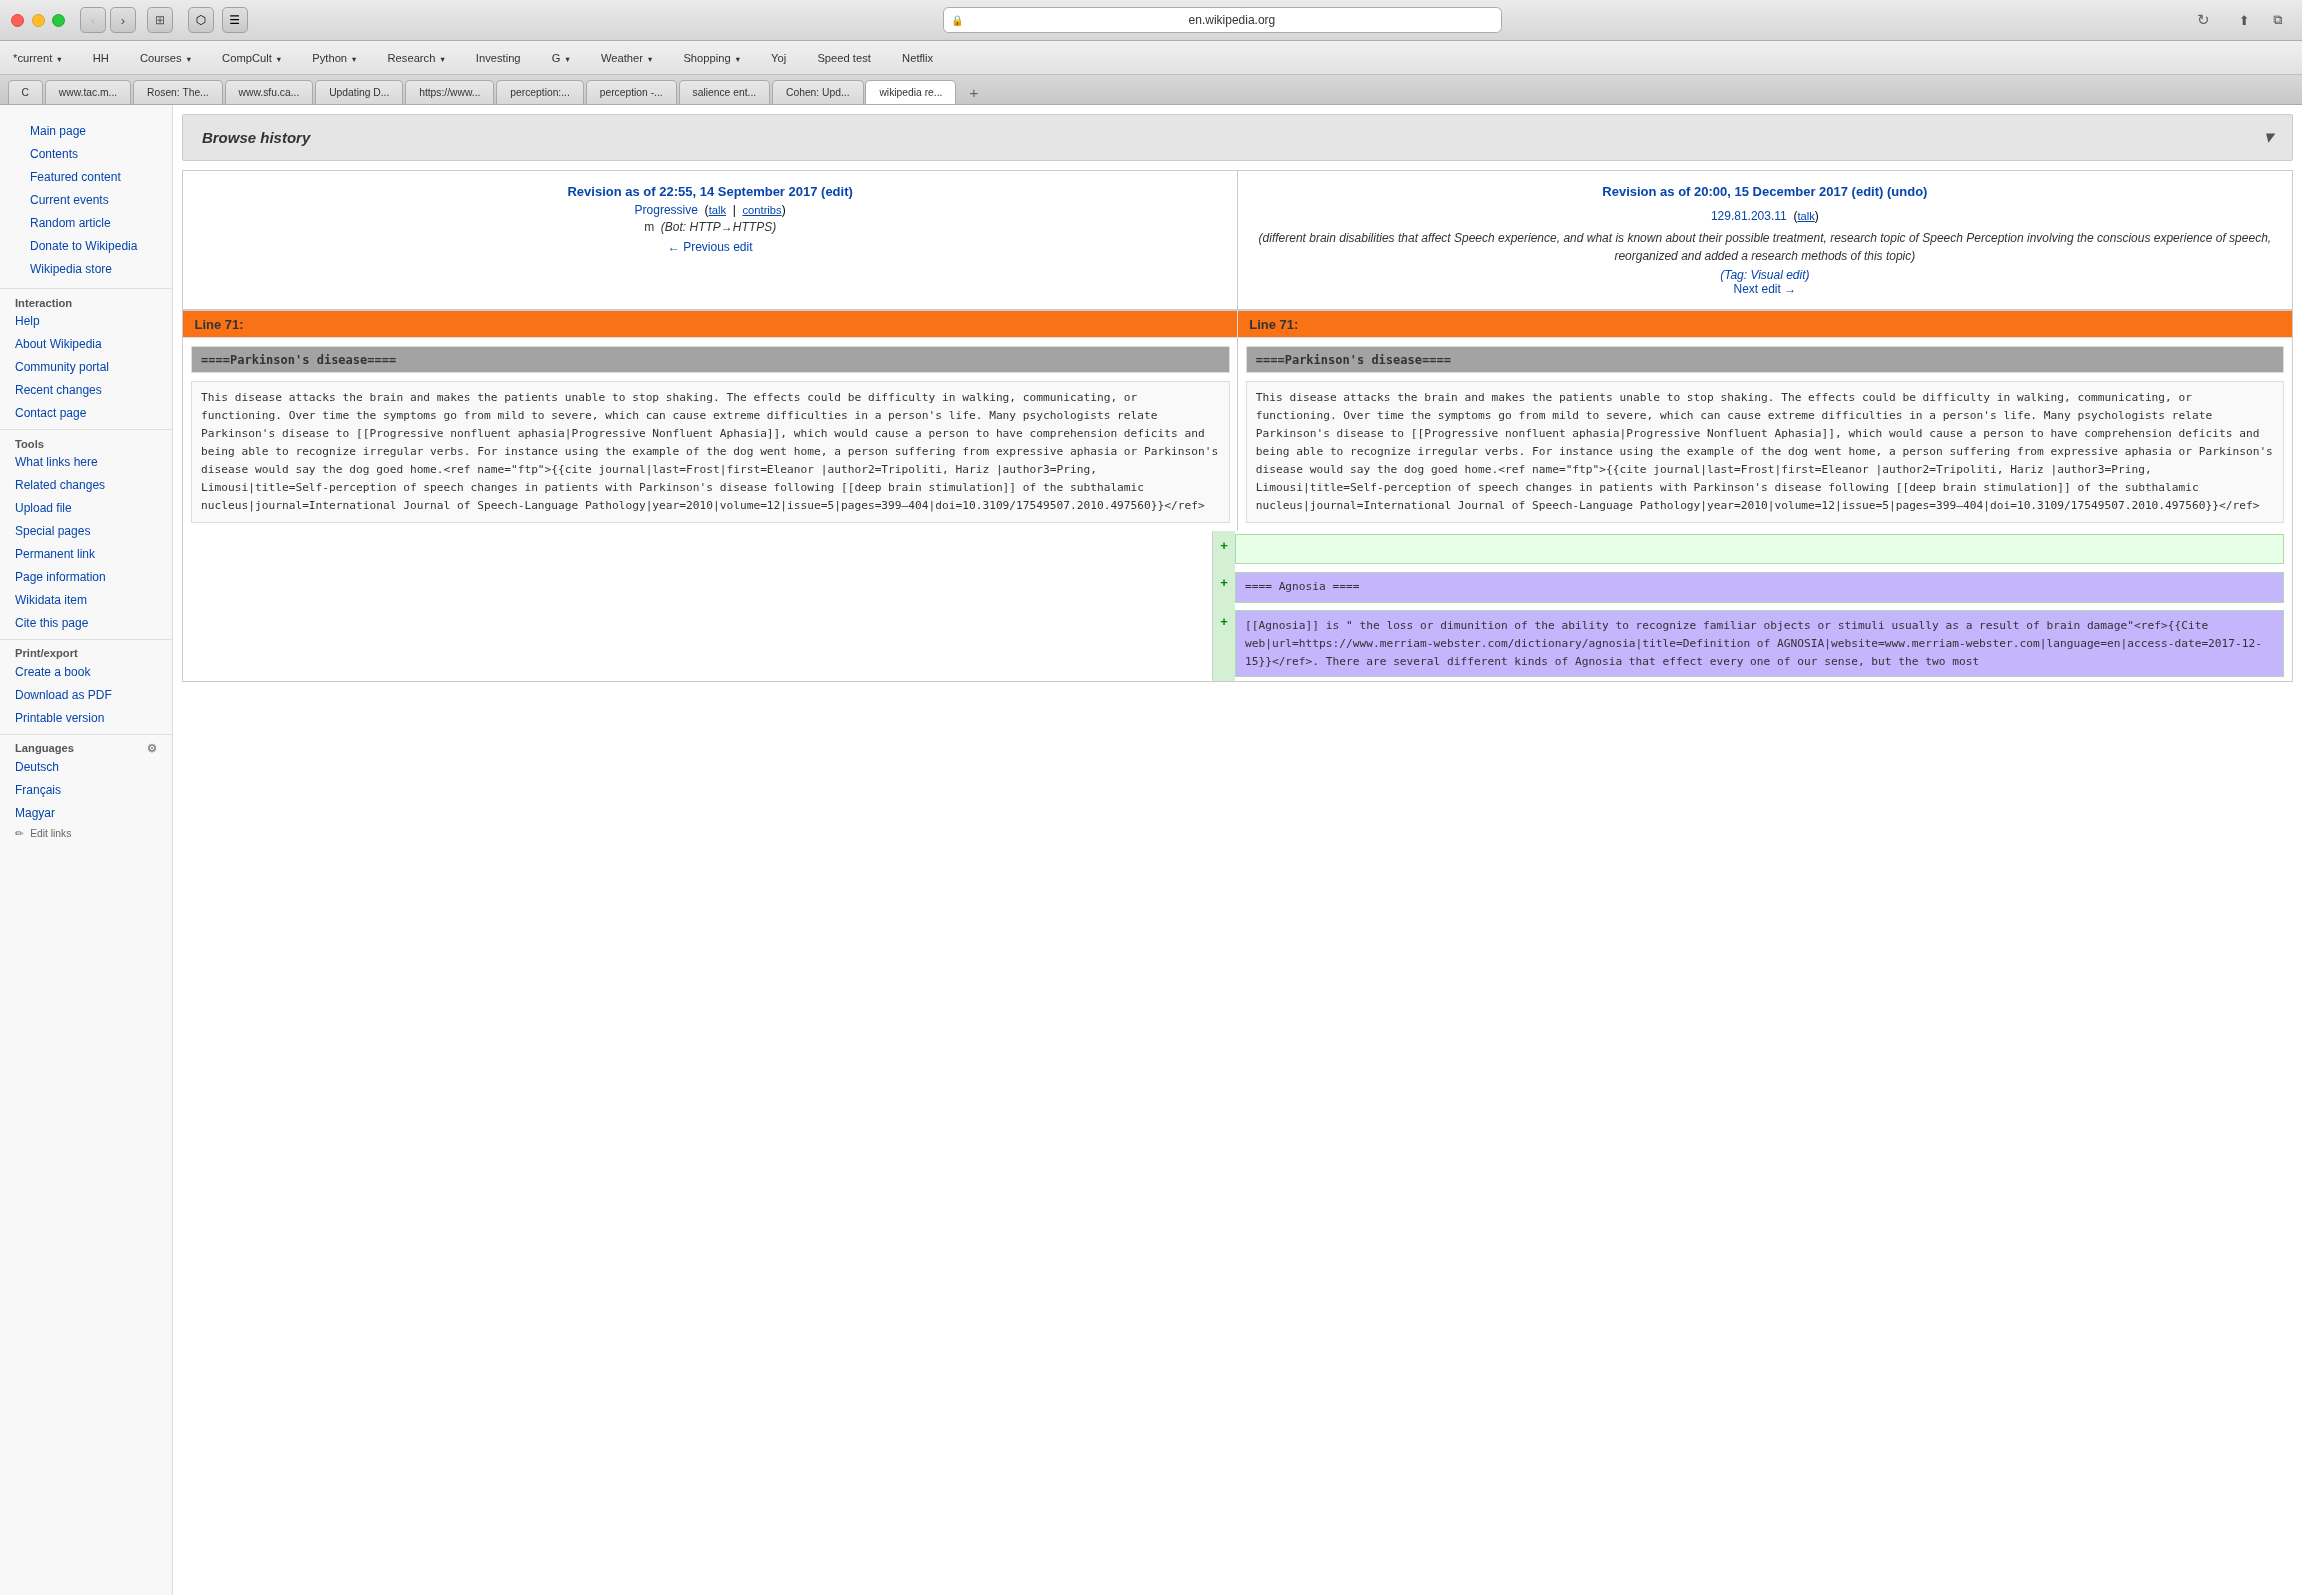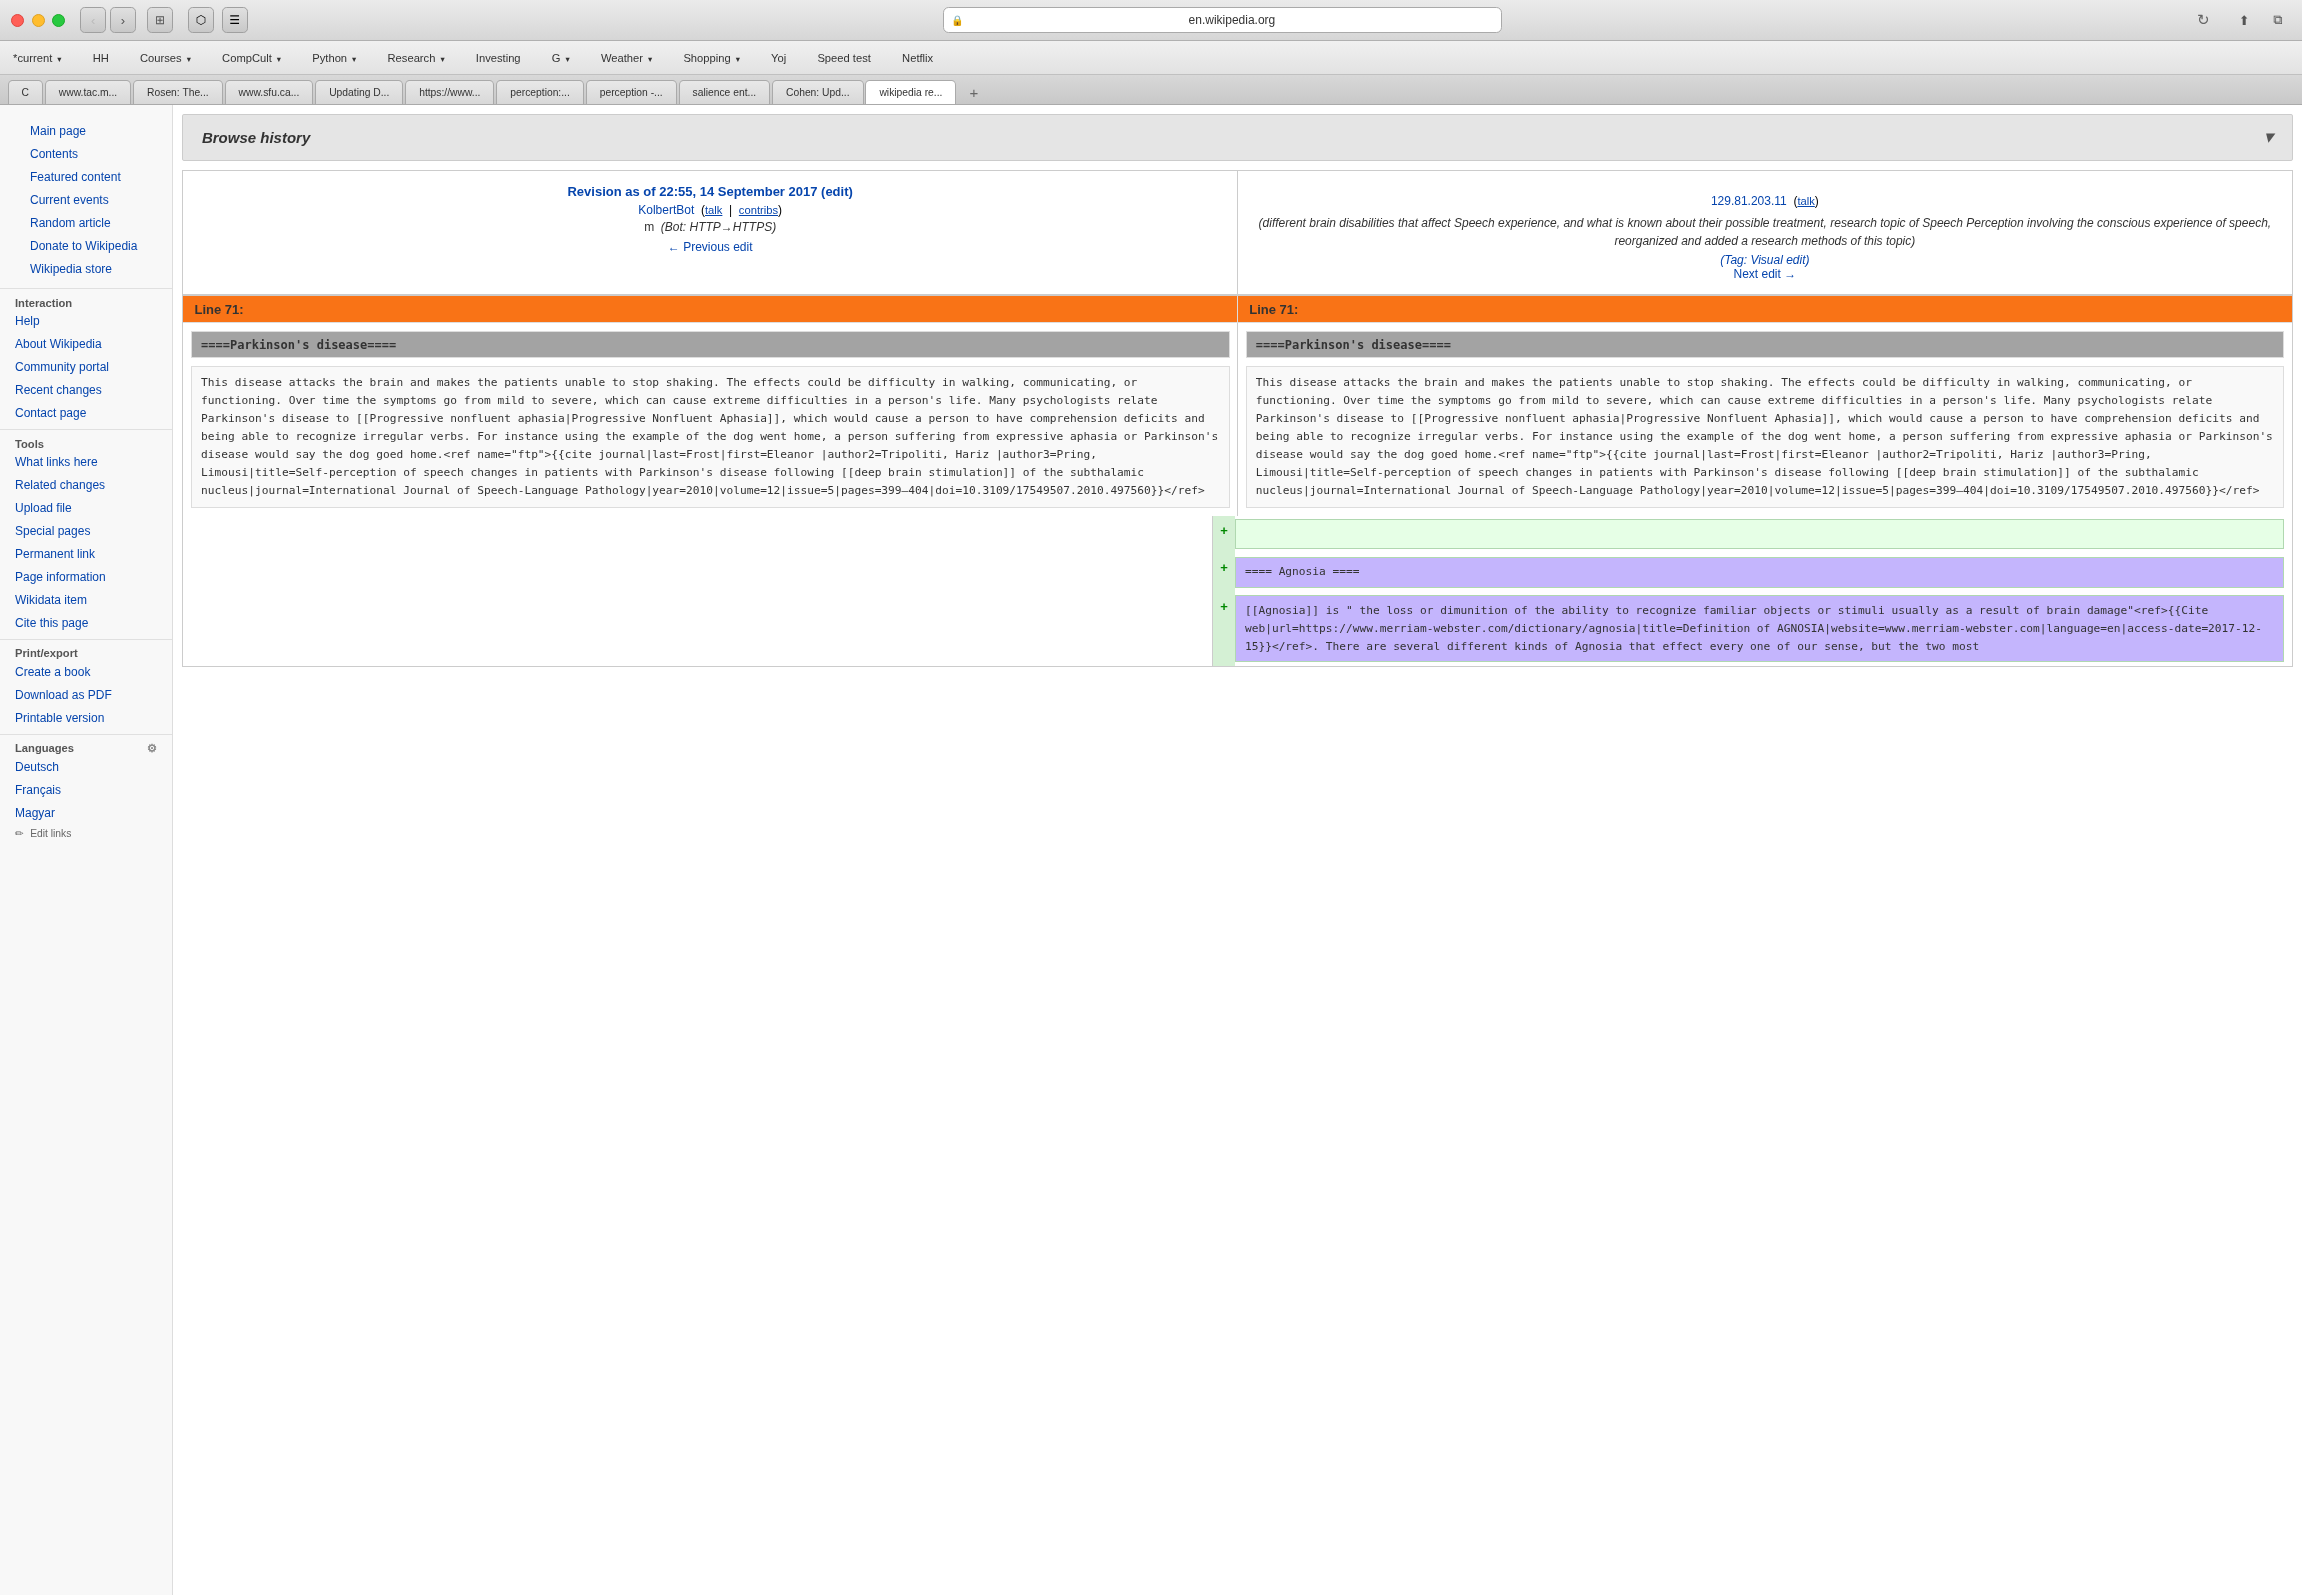--- a/index.html
+++ b/index.html
@@ -326,35 +326,38 @@
 
     <div class="diff-container">
 
       <div class="revision-headers">
 
         <div class="revision-left">
           <div>
             <a class="revision-title" href="#">Revision as of 22:55, 14 September 2017 (edit)</a>
           </div>
           <div style="margin-top:3.7px;">
-            <a class="revision-user" href="#">KolbertBot</a>
+            <a class="revision-user" href="#">Progressive</a>
             &nbsp;(<a class="revision-talk" href="#">talk</a>
             &nbsp;|&nbsp;
             <a class="revision-talk" href="#">contribs</a>)
           </div>
           <div style="margin-top:3.7px;" class="revision-minor">
             <span>m</span>
             &nbsp;<span><em>(Bot: HTTP→HTTPS)</em></span>
           </div>
           <div style="margin-top:5.6px;">
             <a class="revision-nav" href="#">← Previous edit</a>
           </div>
         </div>
 
         <div class="revision-right">
+          <div>
+            <a class="revision-title" href="#">Revision as of 20:00, 15 December 2017 (edit) (undo)</a>
+          </div>
           <div style="margin-top:10px;">
             <a class="revision-user" href="#" style="color:#0645ad;">129.81.203.11</a>
             &nbsp;(<a class="revision-talk" href="#">talk</a>)
           </div>
           <div style="margin-top:5.6px;" class="revision-comment">
             <em>(different brain disabilities that affect Speech experience, and what is known about their possible treatment, research topic of Speech Perception involving the conscious experience of speech, reorganized and added a research methods of this topic)</em>
           </div>
           <div style="margin-top:3.7px;">
             <span class="revision-tag">(Tag: Visual edit)</span>
           </div>

